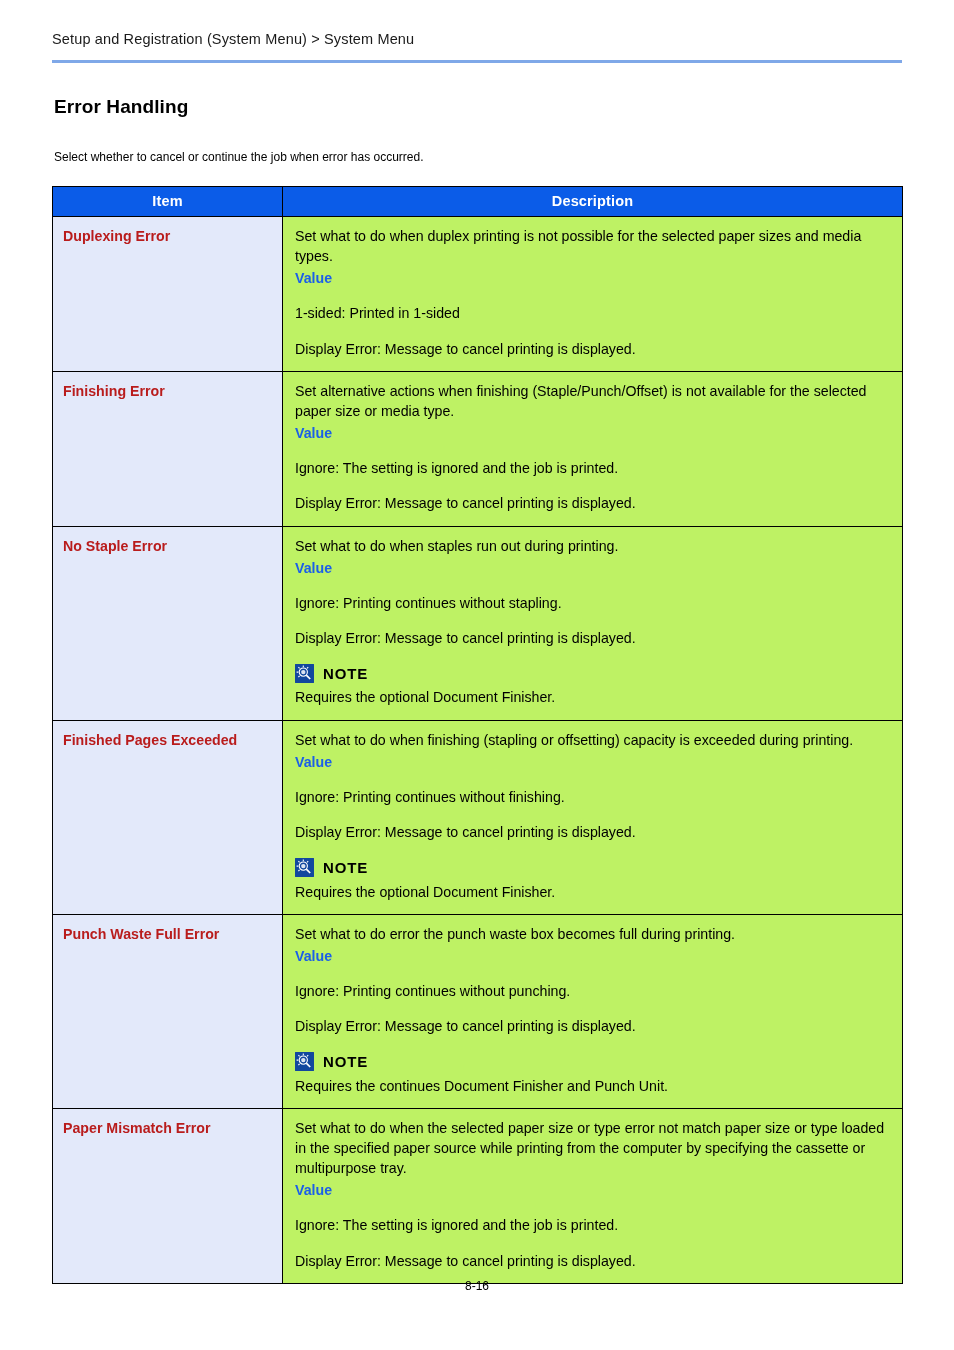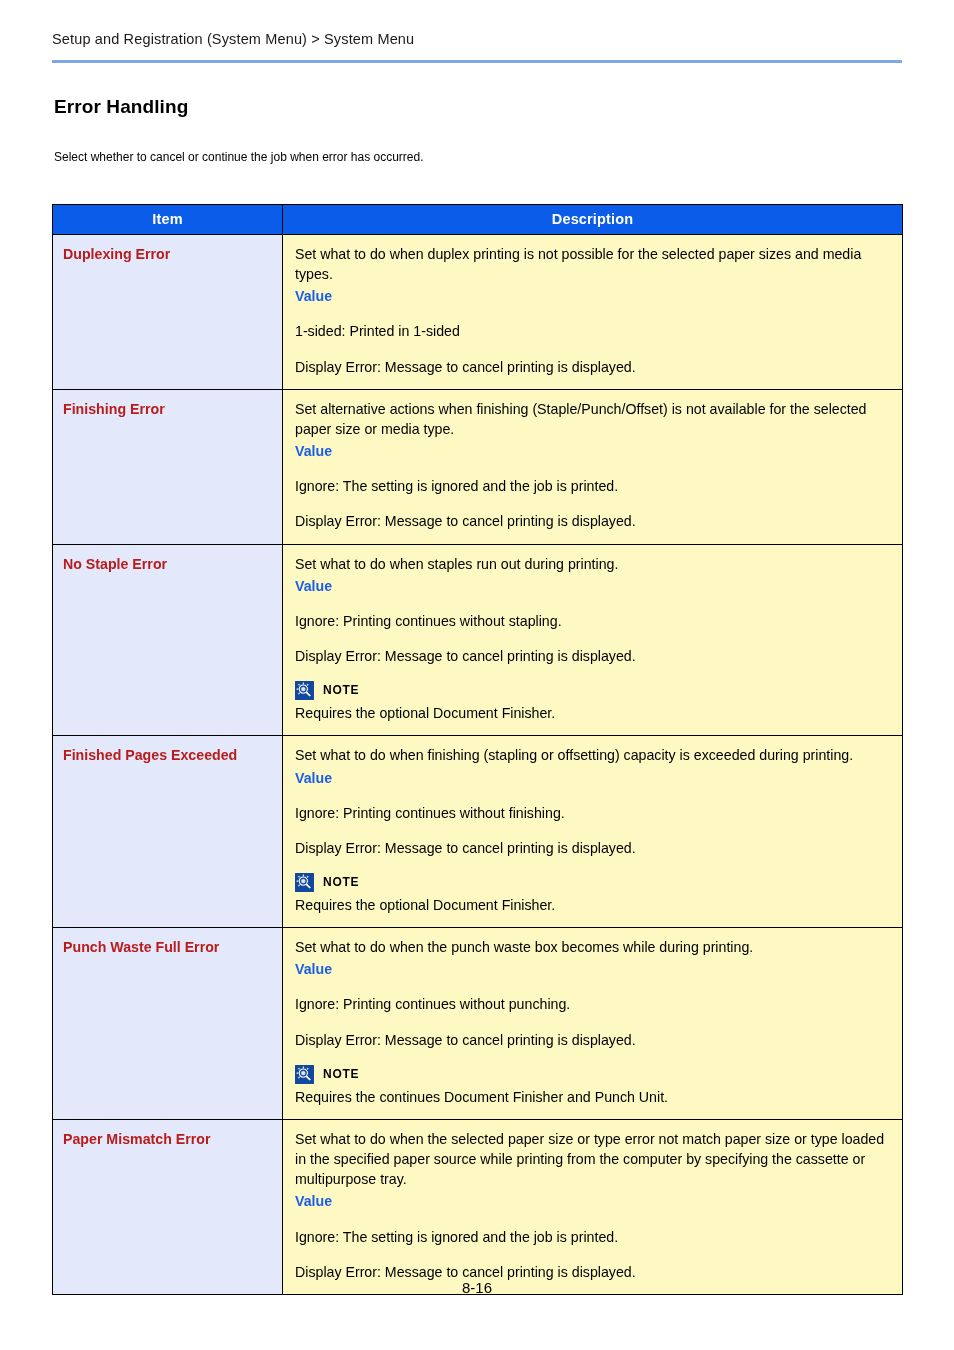--- a/index.html
+++ b/index.html
@@ -62,21 +62,21 @@
     top: 150px;
     font-size: 12px;
     color: #000;
     white-space: nowrap;
   }
 
   
   .tbl {
     position: absolute;
     left: 52px;
-    top: 204px;
+    top: 186px;
     width: 850px;
     border-collapse: collapse;
     table-layout: fixed;
   }
   .tbl col.c1 { width: 230px; }
   .tbl col.c2 { width: 620px; }
 
   .tbl th {
     background: #0B5CE8;
     color: #ffffff;
@@ -93,21 +93,21 @@
     font-size: 14.2px;
     line-height: 1.42;
   }
   .tbl td.item {
     background: #E3E9FA;
     font-weight: bold;
     padding: 9px 8px 12px 10px;
     color: #b91c1c;
   }
   .tbl td.desc {
-    background: #fef9c3;
+    background: #bef264;
     padding: 9px 12px 12px 12px;
     color: #000;
   }
   .desc p {
     margin: 0 0 0 0;
   }
   .desc p.body { margin-bottom: 2px; }
   .desc p.value-label {
     color: #1B5FE8;
     font-weight: bold;
@@ -129,33 +129,33 @@
     flex: 0 0 19px;
     background: #12489E;
     margin-right: 9px;
     position: relative;
     border-radius: 1px;
     overflow: hidden;
   }
   .note-icon svg { display: block; }
   .note-label {
     font-weight: bold;
-    font-size: 12px;
+    font-size: 15px;
     letter-spacing: 0.06em;
   }
   .note-body {
     margin-top: 2px;
   }
   .pagenum {
     position: absolute;
     left: 0;
     top: 1279px;
     width: 954px;
     text-align: center;
-    font-size: 15px;
+    font-size: 12px;
     color: #000;
   }
 </style>
 </head>
 <body>
 
 <div class="page">
 
   <div class="breadcrumb">Setup and Registration (System Menu) &gt; System Menu</div>
 
@@ -253,21 +253,21 @@
             </span>
             <span class="note-label">NOTE</span>
           </div>
           <p class="note-body">Requires the optional Document Finisher.</p>
         </td>
       </tr>
 
       <tr>
         <td class="item">Punch Waste Full Error</td>
         <td class="desc">
-          <p class="body">Set what to do when the punch waste box becomes while during printing.</p>
+          <p class="body">Set what to do error the punch waste box becomes full during printing.</p>
           <p class="value-label">Value</p>
           <p class="strong">Ignore: Printing continues without punching.</p>
           <p class="strong">Display Error: Message to cancel printing is displayed.</p>
           <div class="note-head">
             <span class="note-icon">
               <svg width="19" height="19" viewBox="0 0 19 19" aria-hidden="true">
                 <rect x="0" y="0" width="19" height="19" fill="#12489E"></rect>
                 <g stroke="#ffffff" stroke-width="1.1" fill="none">
                   <circle cx="8.3" cy="8.1" r="4.1"></circle>
                   <line x1="11.3" y1="11.1" x2="15.2" y2="15.0" stroke-width="1.7"></line>

